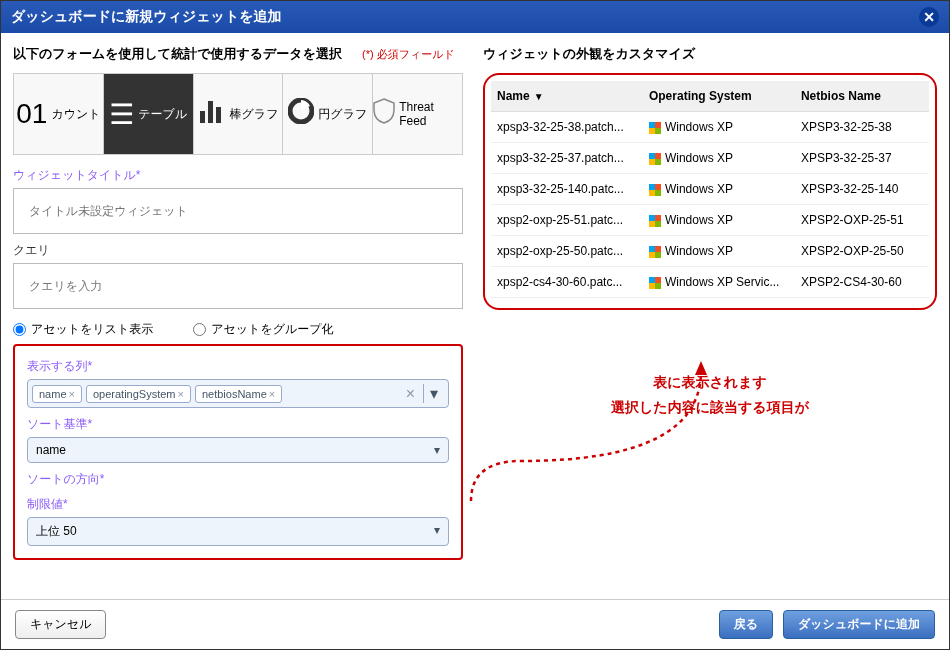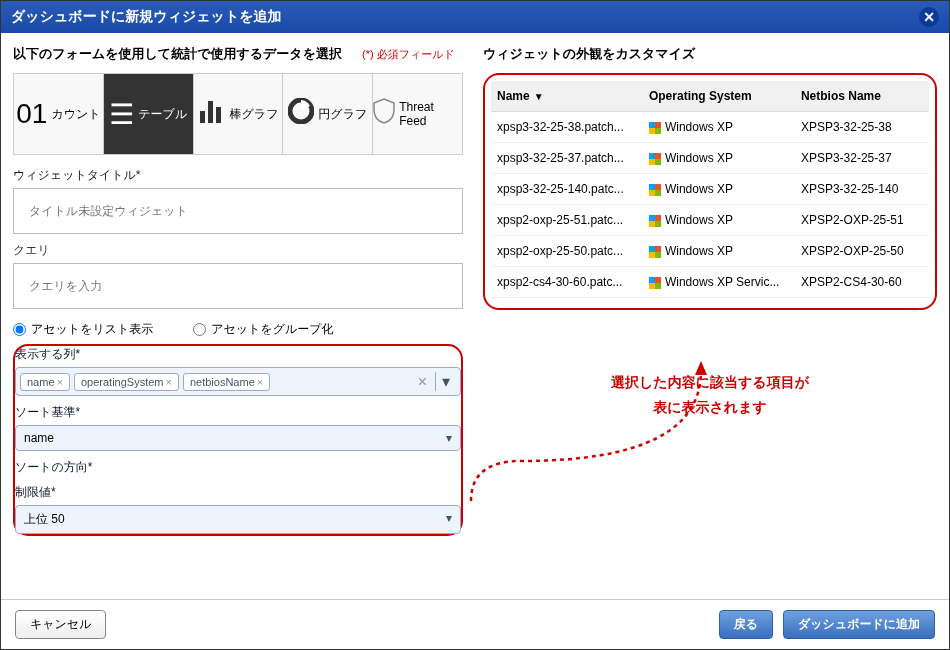--- a/index.html
+++ b/index.html
@@ -14,28 +14,28 @@
 
 .section-header { font-size: 13px; font-weight: bold; margin-bottom: 10px; display: flex; align-items: baseline; gap: 20px; }
 .req-note { color: #c00; font-size: 11px; font-weight: normal; }
 
 .type-tabs { display: flex; border: 1px solid #ccc; margin-bottom: 12px; }
 .type-tab { flex: 1; display: flex; align-items: center; justify-content: center; height: 80px; cursor: pointer; font-size: 12px; gap: 4px; background: #f8f8f8; }
 .type-tab.active { background: #333; color: #fff; }
 .type-tab + .type-tab { border-left: 1px solid #ccc; }
 .type-tab .icon { font-size: 28px; }
 
-.field-label { font-size: 12px; color: #0f172a; margin-bottom: 4px; margin-top: 8px; }
+.field-label { font-size: 12px; color: #8b5cf6; margin-bottom: 4px; margin-top: 8px; }
 .field-label.plain { color: #333; }
 .text-input { width: 100%; padding: 15px; border: 1px solid #bbb; font-size: 12px; color: #be185d; background: #fff; }
 
 .radio-row { display: flex; gap: 40px; margin-top: 12px; font-size: 12px; }
 .radio-item { display: flex; align-items: center; gap: 5px; }
 
-.config-box { border: 2px solid #c00; border-radius: 15px; padding: 0; margin-top: 6px; position: relative; }
+.config-box { border: 2px solid #c00; border-radius: 4px; padding: 12px; margin-top: 6px; position: relative; }
 
 .token-row { display: flex; align-items: center; border: 1px solid #9ac; background: #eef4fb; border-radius: 4px; padding: 4px; gap: 4px; }
 .token { background: #fff; border: 1px solid #9ac; border-radius: 3px; padding: 2px 6px; font-size: 11px; color: #456; display: inline-flex; align-items: center; gap: 2px; }
 .token .x { color: #89a; cursor: pointer; }
 .token-row-clear { margin-left: auto; color: #89a; cursor: pointer; padding: 0 4px; }
 .token-row-dd { border-left: 1px solid #9ac; padding: 0 6px; color: #456; cursor: pointer; }
 
 .select { width: 100%; border: 1px solid #9ac; background: #eef4fb; border-radius: 4px; padding: 5px 8px; font-size: 12px; position: relative; cursor: pointer; }
 .select::after { content: "▾"; position: absolute; right: 8px; top: 5px; color: #456; }
 
@@ -191,22 +191,22 @@
           <tr>
               <td>xpsp2-cs4-30-60.patc...</td>
               <td><span class="os-icon"></span><span>Windows XP Servic...</span></td>
               <td>XPSP2-CS4-30-60</td>
             </tr>
         </tbody>
       </table>
     </div>
 
     <div class="annotation">
+      <div>表に表示されます</div>
       <div>選択した内容に該当する項目が</div>
-      <div>表に表示されます</div>
     </div>
   </div>
 </div>
 
 <svg class="arrow-path" style="left:460px; top:340px;" width="260" height="170">
   <path d="M10 160 Q10 120 60 120 Q240 120 240 30" stroke="#c00" stroke-width="2.5" fill="none" stroke-dasharray="4 4"></path>
   <path d="M240 20 L234 34 L246 34 Z" fill="#c00"></path>
 </svg>
 
 <div class="footer">

